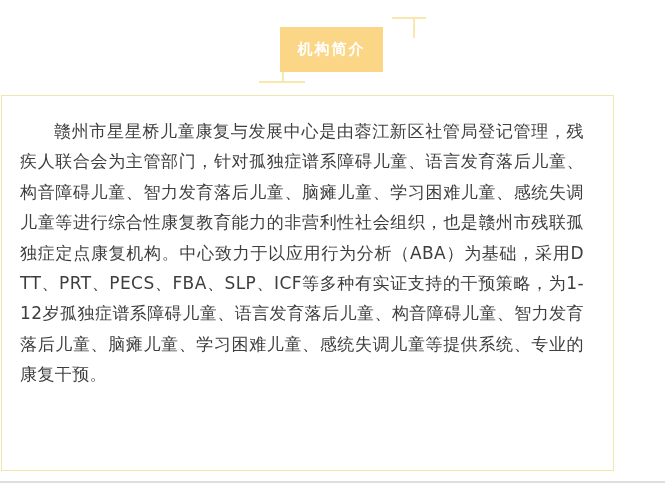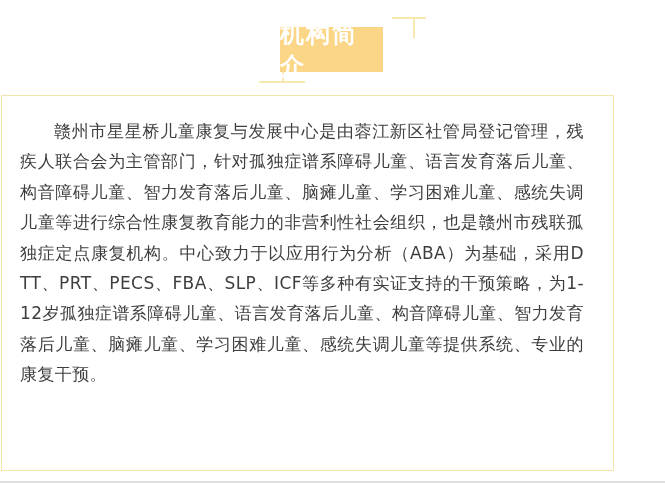--- a/index.html
+++ b/index.html
@@ -22,21 +22,21 @@
   .deco-bl-v { left: 282px; top: 58px; width: 2px; height: 25px; }
   .deco-bl-h { left: 259px; top: 81px; width: 46px; height: 2px; }
 
   
   .title-badge {
     position: absolute;
     left: 280px; top: 27px;
     width: 103px; height: 45px;
     background: #FBD687;
     color: #ffffff;
-    font-size: 24px;
+    font-size: 15px;
     font-weight: bold;
     letter-spacing: 2px;
     display: flex;
     align-items: center;
     justify-content: center;
     z-index: 2;
   }
 
   
   .intro-card {

